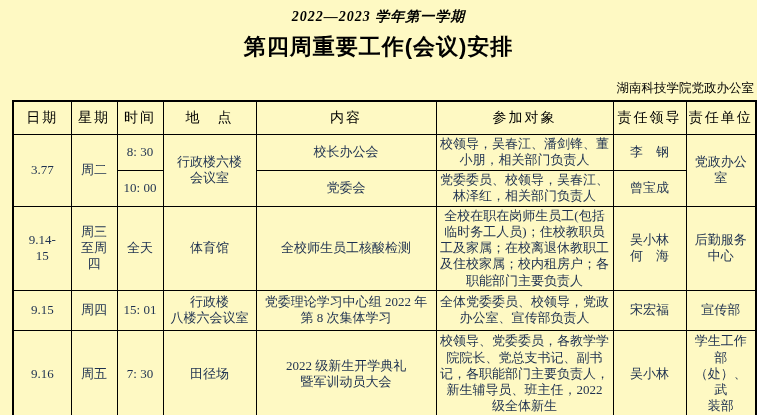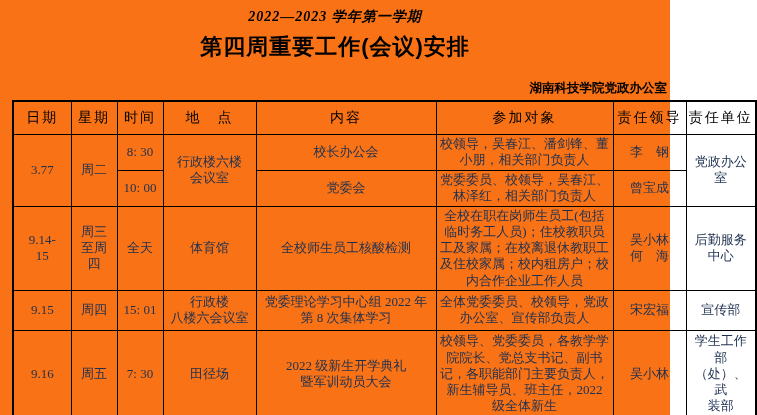--- a/index.html
+++ b/index.html
@@ -1,23 +1,23 @@
 <!DOCTYPE html>
 <html><head>
 <meta charset="utf-8">
 <style>
   html,body { margin:0; padding:0; background:#ffffff; }
   body { width:757px; height:415px; font-family:"Liberation Serif", serif; overflow:hidden; }
-  .page { position:relative; width:670px; height:415px; background:#f97316; }
+  .page { position:relative; width:757px; height:415px; background:#fef9c3; }
 
   .doc-header { position:absolute; top:8px; left:0; width:100%; text-align:center; color:#000; }
   .semester   { font-size:14px; font-weight:bold; font-style:italic; letter-spacing:1px; }
   .main-title { font-size:22px; font-weight:600; font-family:"Liberation Sans", sans-serif; letter-spacing:1px; margin-top:6px; }
   .date-range { font-size:15px; font-weight:bold; margin-top:2px; letter-spacing:1px; }
-  .office     { position:absolute; top:80px; right:3px; font-size:12.5px; font-weight:bold; color:#000; }
+  .office     { position:absolute; top:80px; right:3px; font-size:12.5px; font-weight:normal; color:#000; }
 
   table.schedule { position:absolute; top:100px; left:12px; width:743px;
                    border-collapse:collapse; table-layout:fixed;
                    border:2px solid #000; }
   .schedule th, .schedule td {
       border:1px solid #000; text-align:center; vertical-align:middle;
       white-space:pre-line; padding:1px 2px; overflow:hidden;
       font-size:13px; line-height:1.25; color:#1d3050; }
   .schedule th { font-weight:normal; font-size:14px; color:#000; letter-spacing:2px; }
   tr.h-head { height:33px; }
@@ -81,21 +81,21 @@
 
       <tr class="h-r2">
         <td>9.14-
 15</td>
         <td>周三
 至周
 四</td>
         <td>全天</td>
         <td>体育馆</td>
         <td>全校师生员工核酸检测</td>
-        <td>全校在职在岗师生员工(包括临时务工人员)；住校教职员工及家属；在校离退休教职工及住校家属；校内租房户；校内合作企业工作人员</td>
+        <td>全校在职在岗师生员工(包括临时务工人员)；住校教职员工及家属；在校离退休教职工及住校家属；校内租房户；各职能部门主要负责人</td>
         <td>吴小林
 何　海</td>
         <td>后勤服务
 中心</td>
       </tr>
 
       <tr class="h-r3">
         <td>9.15</td>
         <td>周四</td>
         <td>15: 01</td>

